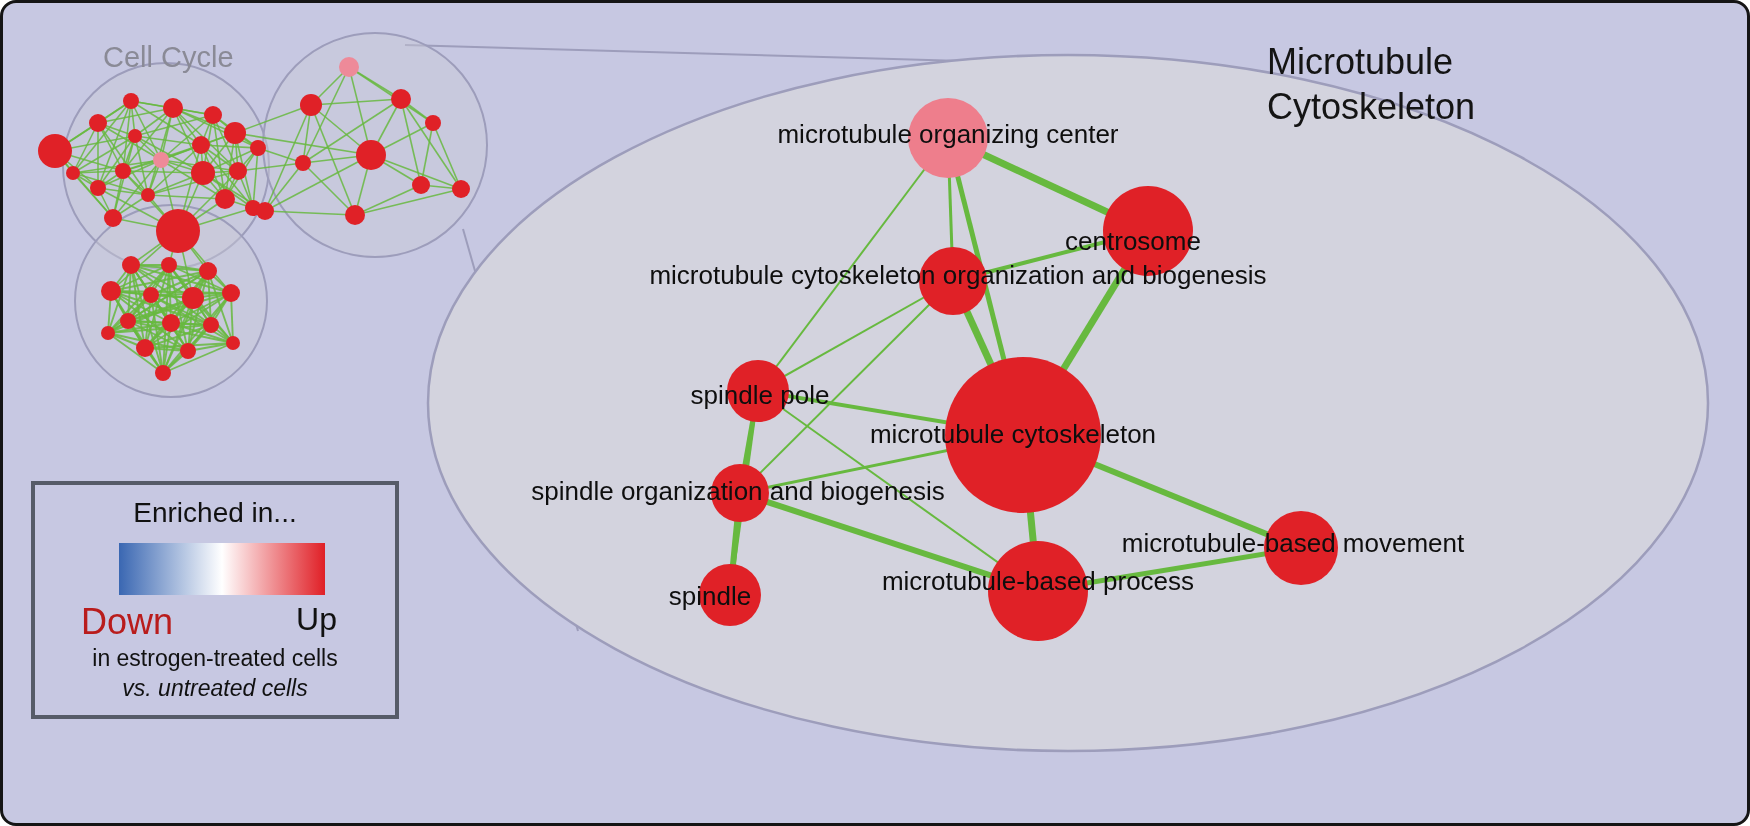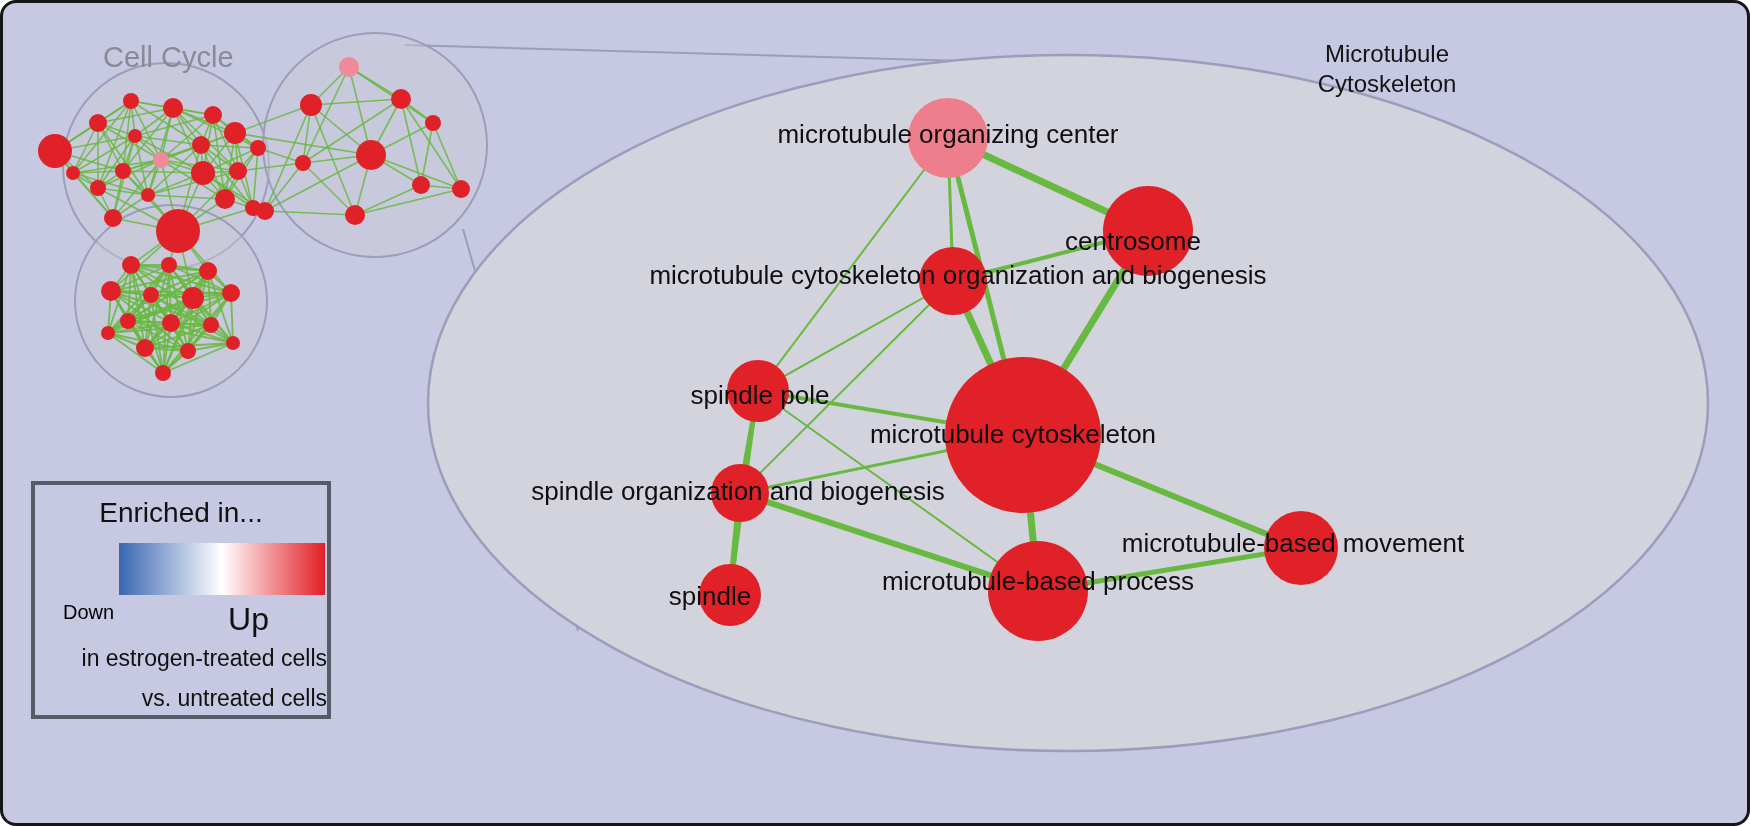--- a/index.html
+++ b/index.html
@@ -1,29 +1,29 @@
 <!DOCTYPE html>
 <html><head>
 <meta charset="utf-8">
 <style>
   body{margin:0;background:#ffffff;font-family:"Liberation Sans",sans-serif;}
   .canvas{position:relative;width:1750px;height:826px;background:#c7c8e2;
     border:3px solid #151515;border-radius:16px;overflow:hidden;box-sizing:border-box;}
   svg.net{position:absolute;left:0;top:0;}
   svg.net text{font-family:"Liberation Sans",sans-serif;font-size:26px;fill:#0e0e0e;}
   .gray-title{position:absolute;color:#8a8a96;font-size:29px;line-height:1.3;text-align:center;}
-  .black-title{position:absolute;color:#141414;font-size:24px;text-align:center;line-height:1.25;}
-  .legend{position:absolute;left:28px;top:478px;width:300px;height:238px;
+  .black-title{position:absolute;color:#141414;font-size:36px;text-align:left;line-height:1.25;}
+  .legend{position:absolute;left:28px;top:478px;width:368px;height:238px;
     border:4px solid #565b68;box-sizing:border-box;}
   .legend-title{text-align:center;font-size:28px;margin-top:12px;color:#111;}
   .grad{position:absolute;left:84px;top:58px;width:206px;height:52px;}
-  .down{position:absolute;left:28px;top:116px;font-size:20px;color:#000000;}
+  .down{position:absolute;left:46px;top:116px;font-size:36px;color:#b91c1c;}
   .up{position:absolute;right:58px;top:116px;font-size:32px;color:#111;}
-  .cap{position:absolute;left:0;width:100%;text-align:right;font-size:23px;color:#111;}
-  .cap1{top:160px;} .cap2{top:200px;}
+  .cap{position:absolute;left:0;width:100%;text-align:center;font-size:23px;color:#111;}
+  .cap1{top:160px;} .cap2{top:190px;font-style:italic;}
 </style>
 </head>
 <body>
 
 <div class="canvas">
 
   <svg class="net" id="net" width="1750" height="826">
       <line x1="402" y1="42" x2="960" y2="58" stroke="#9d9dbb" stroke-width="2"></line>
       <line x1="460" y1="226" x2="575" y2="628" stroke="#9d9dbb" stroke-width="2"></line>
       <ellipse cx="1065" cy="400" rx="640" ry="348" fill="#d3d3de" stroke="#9d9dbb" stroke-width="2.5"></ellipse>

